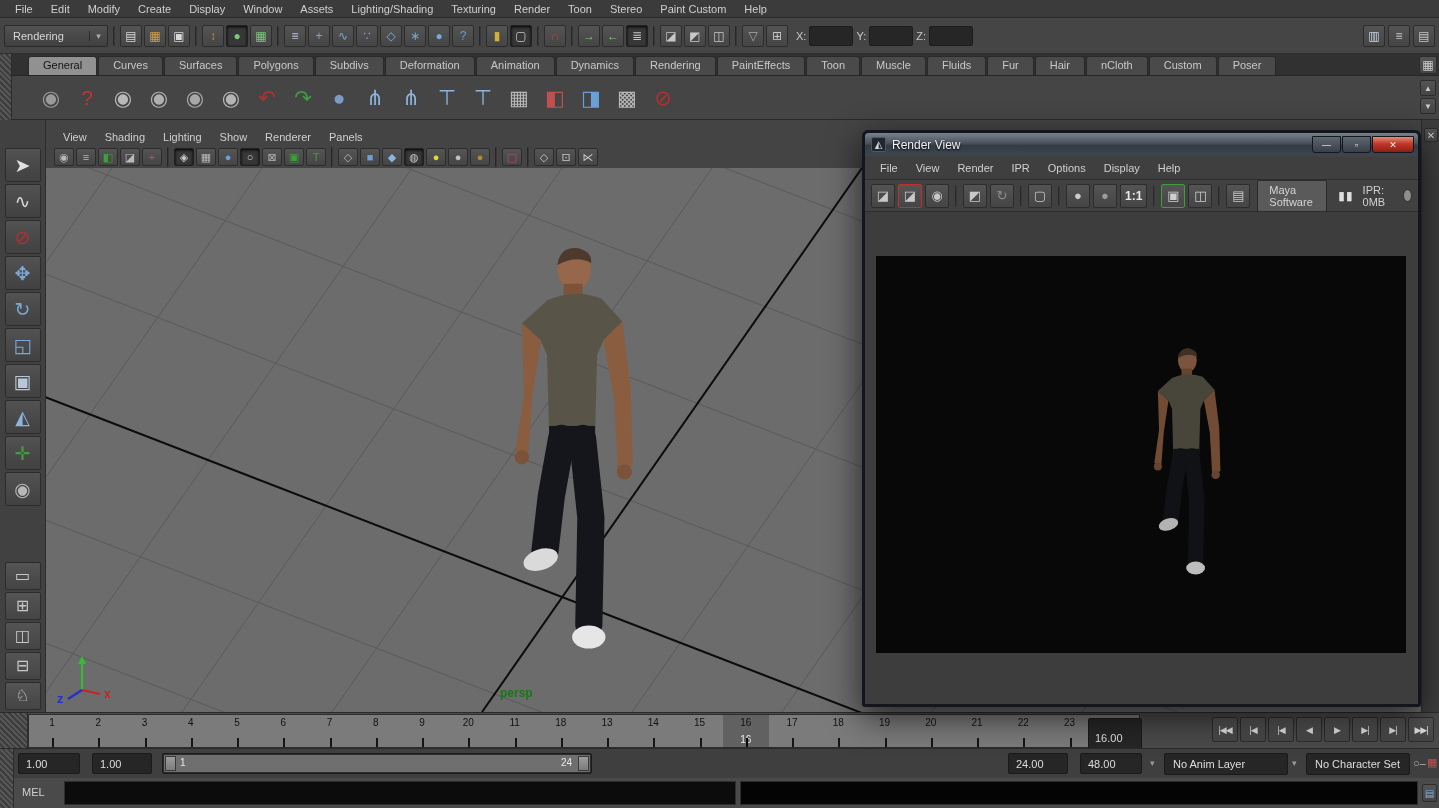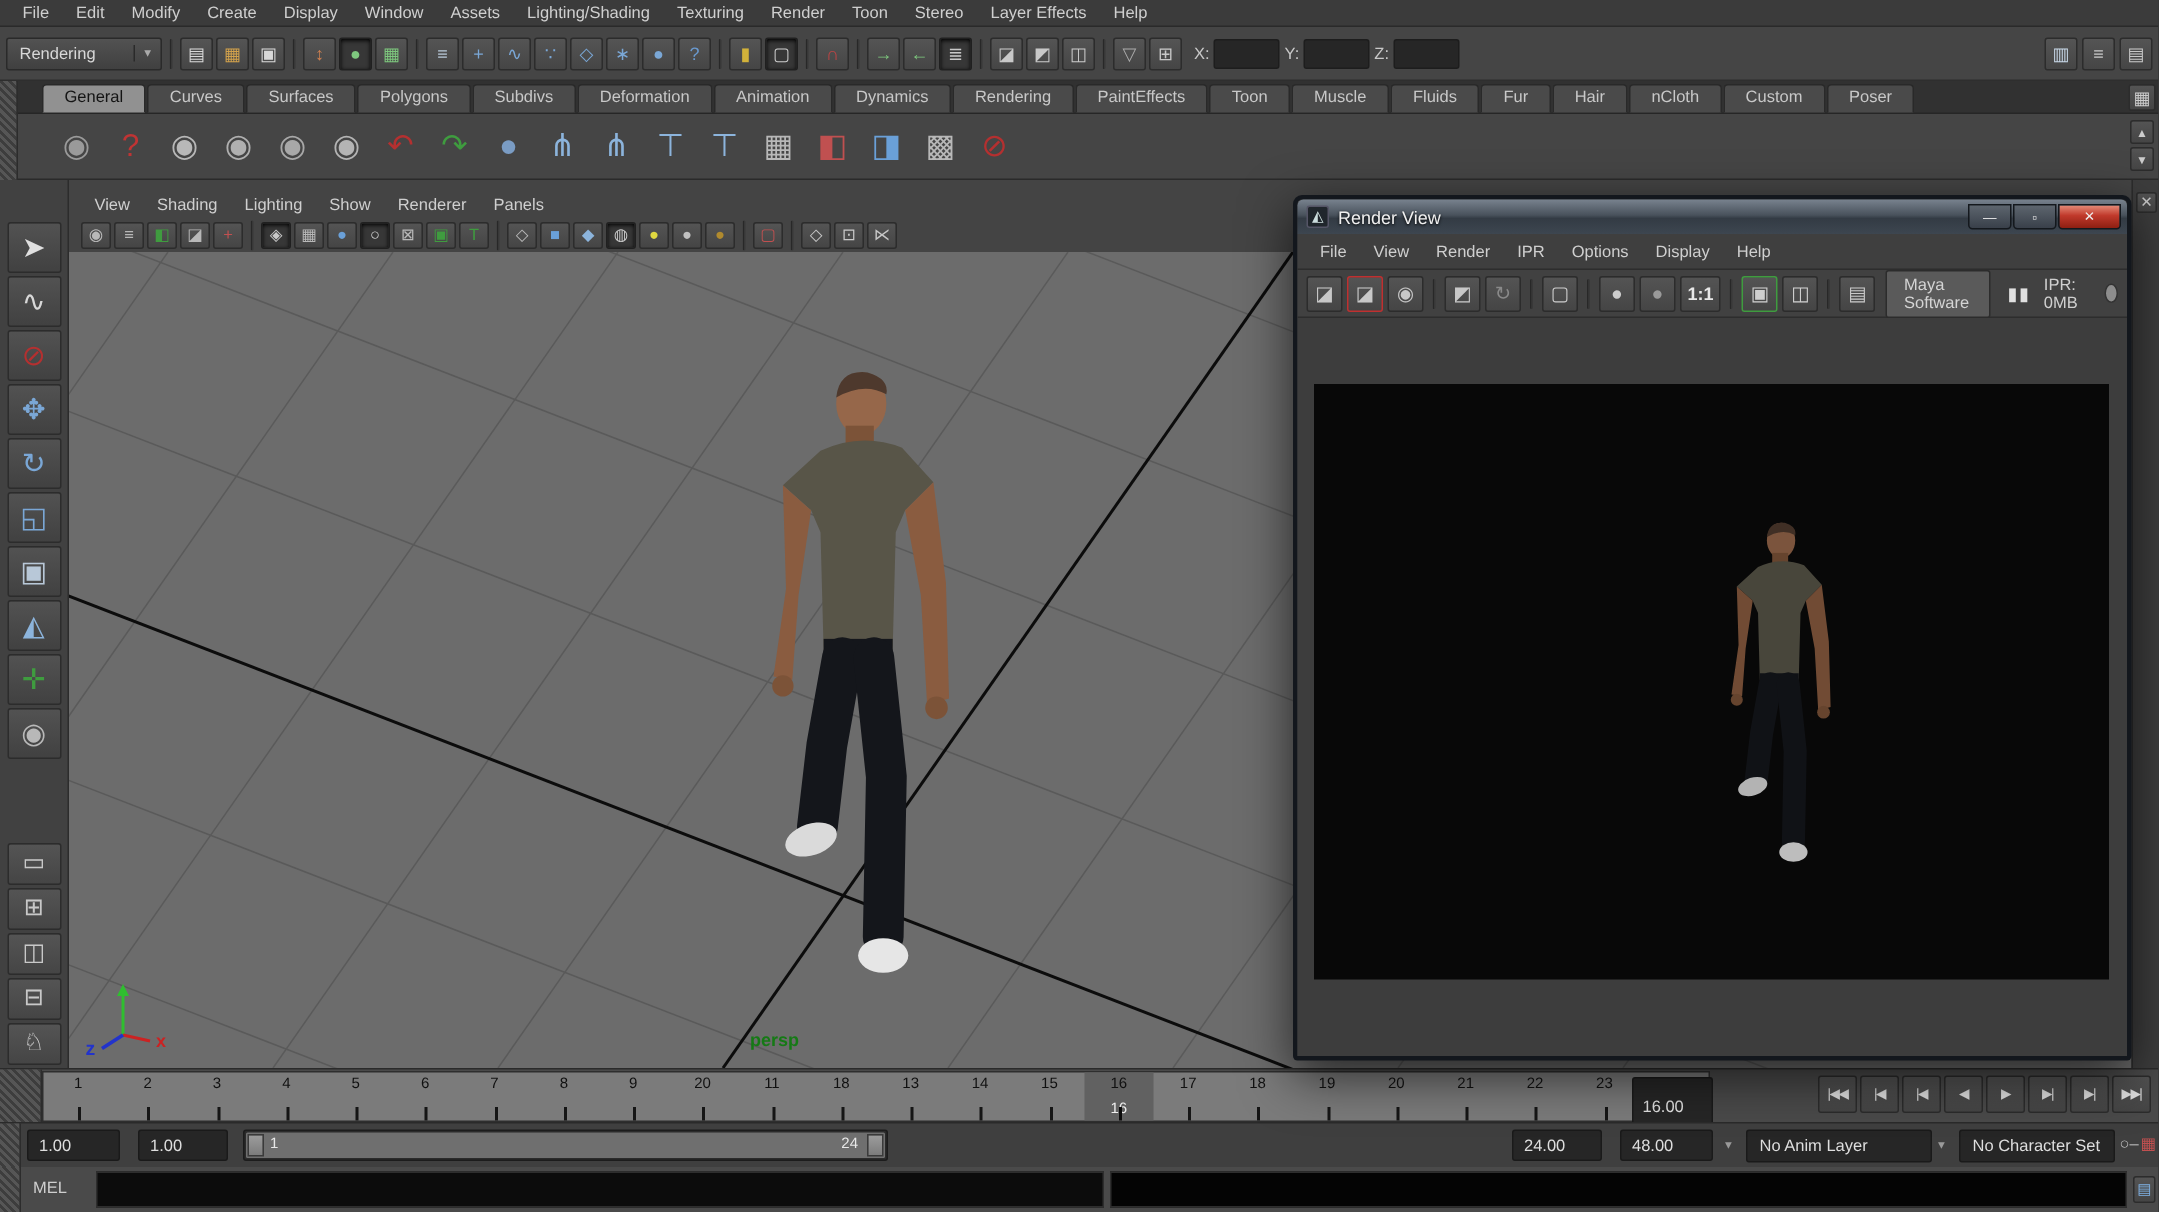--- a/index.html
+++ b/index.html
@@ -172,21 +172,21 @@
       <span class="menu-item">Modify</span>
       <span class="menu-item">Create</span>
       <span class="menu-item">Display</span>
       <span class="menu-item">Window</span>
       <span class="menu-item">Assets</span>
       <span class="menu-item">Lighting/Shading</span>
       <span class="menu-item">Texturing</span>
       <span class="menu-item">Render</span>
       <span class="menu-item">Toon</span>
       <span class="menu-item">Stereo</span>
-      <span class="menu-item">Layer Effects</span>
+      <span class="menu-item">Paint Custom</span>
       <span class="menu-item">Help</span>
   </div>
 
   <div id="statusline" class="abs">
     <div id="mode-select">
       <span class="lbl">Rendering</span>
       <span class="arr">▾</span>
     </div>
     <div style="display:flex;align-items:center;gap:2px">
       <span class="ibtn sep">

